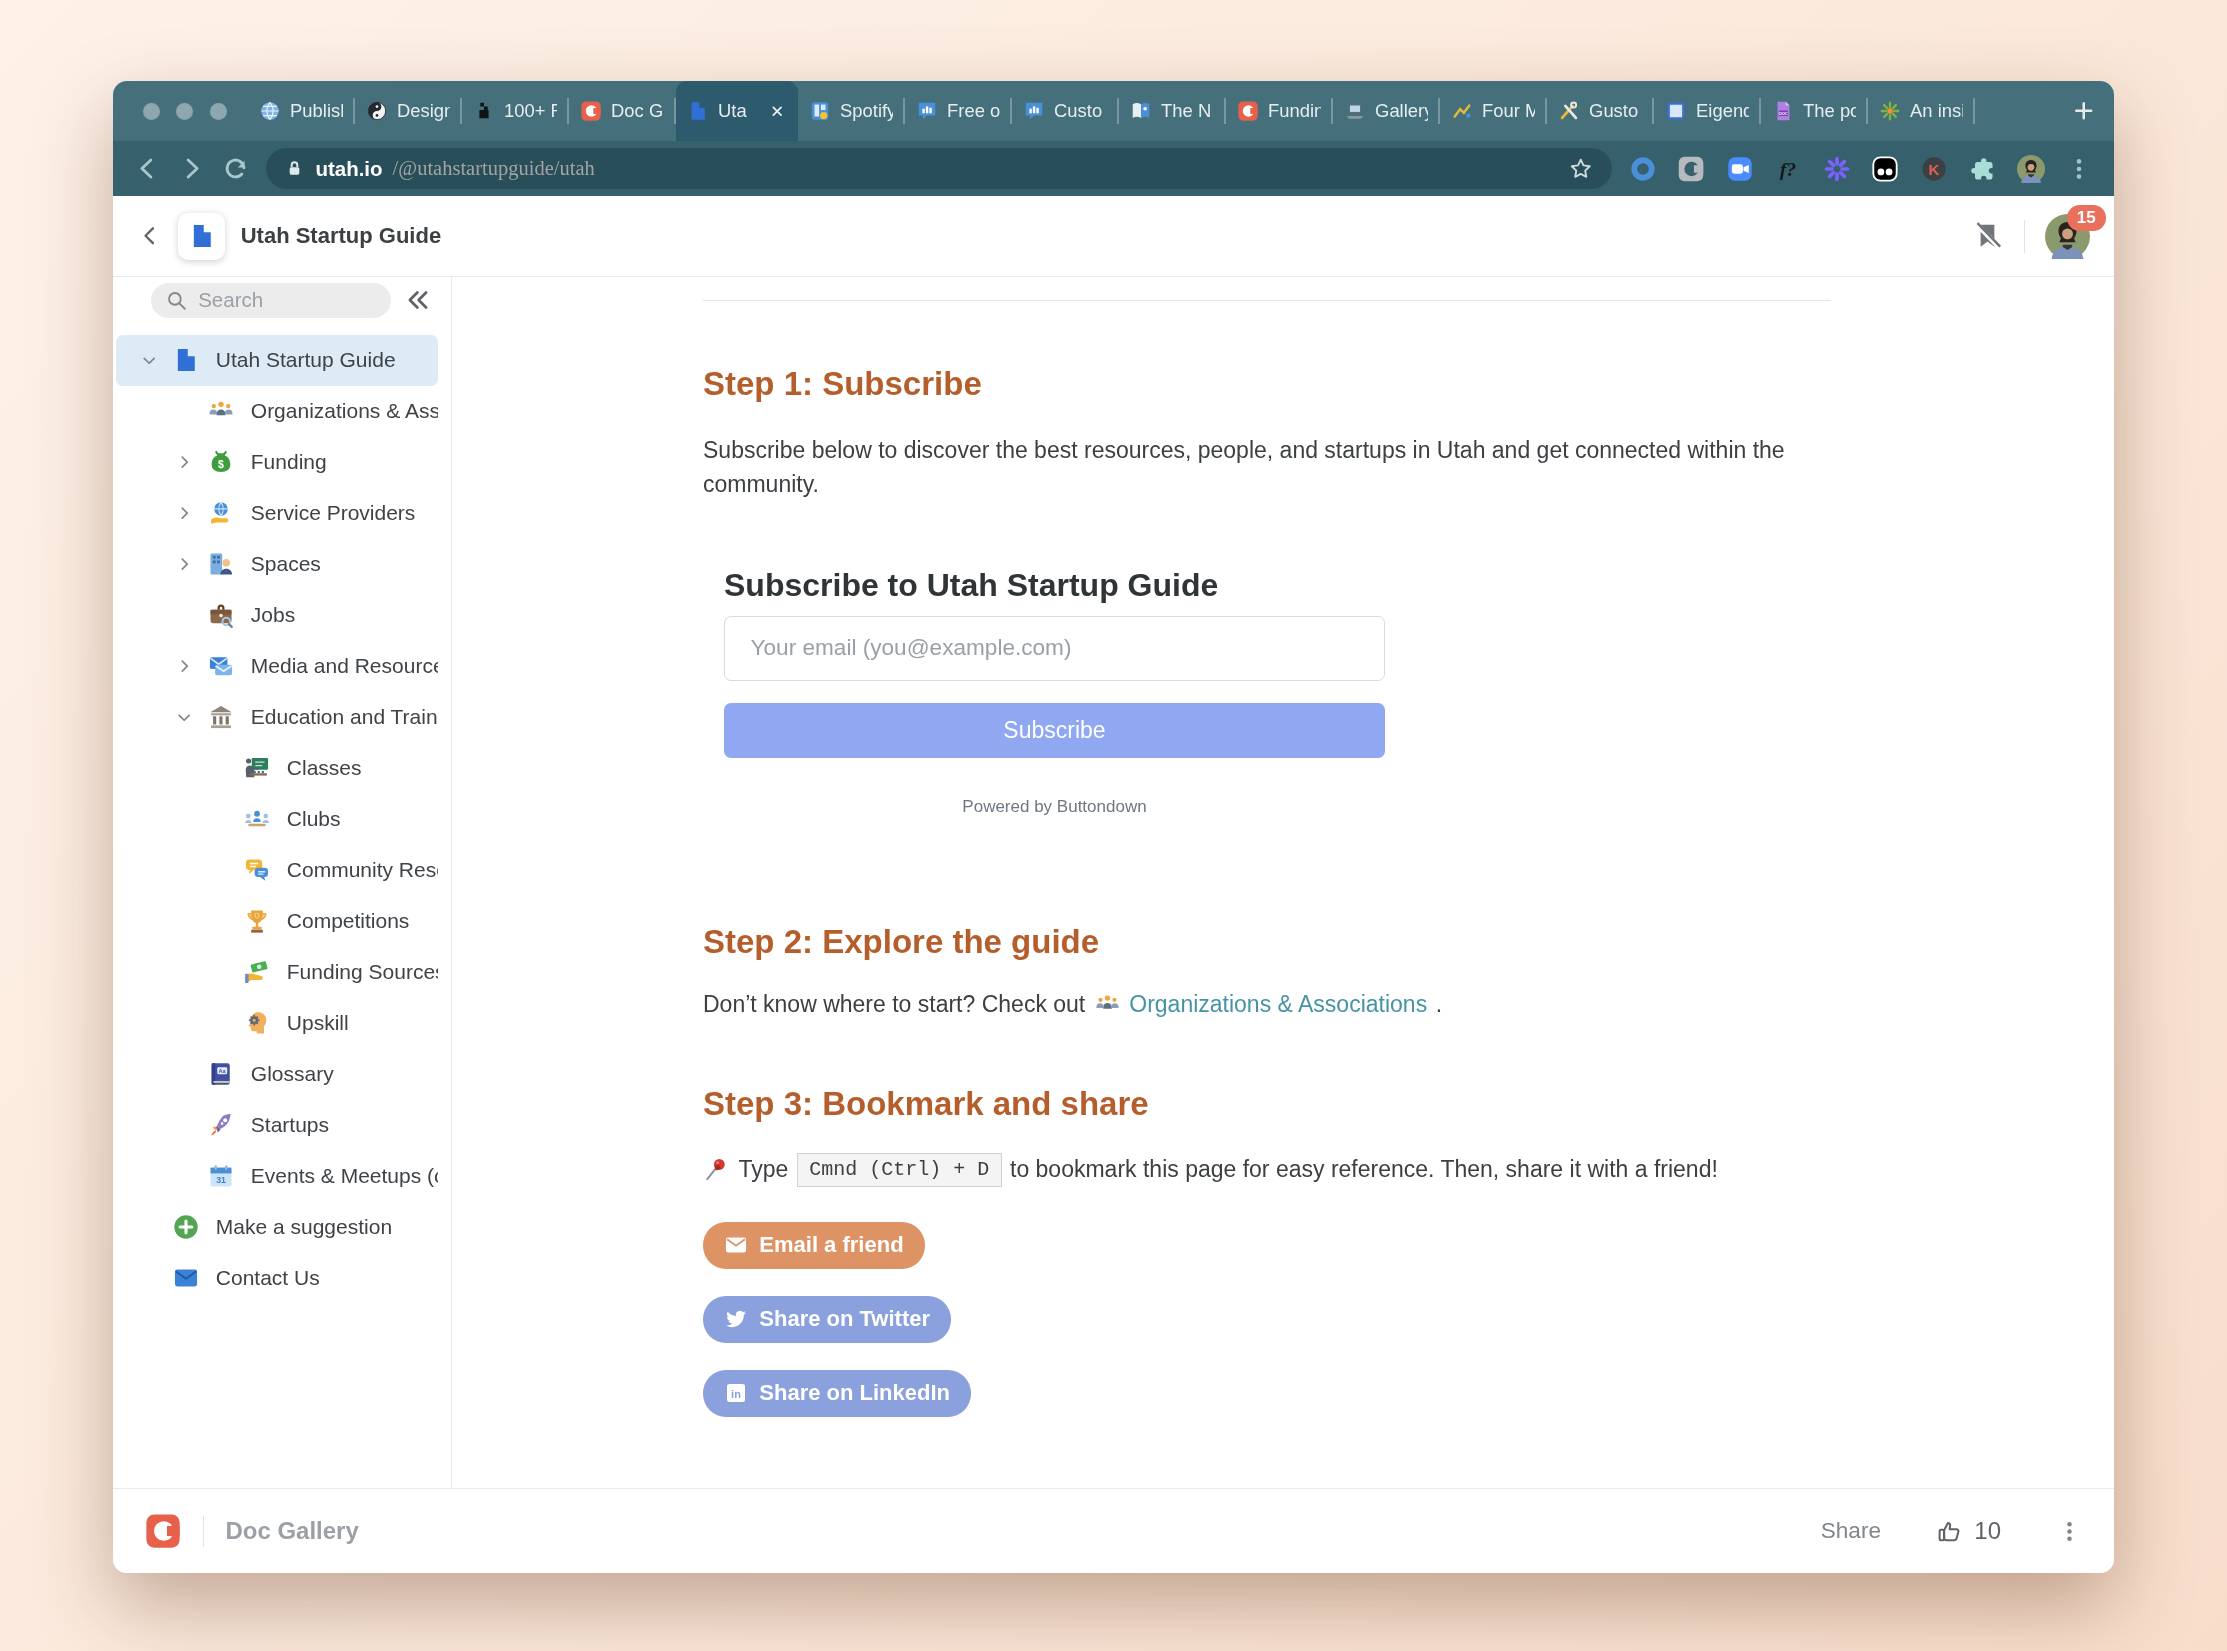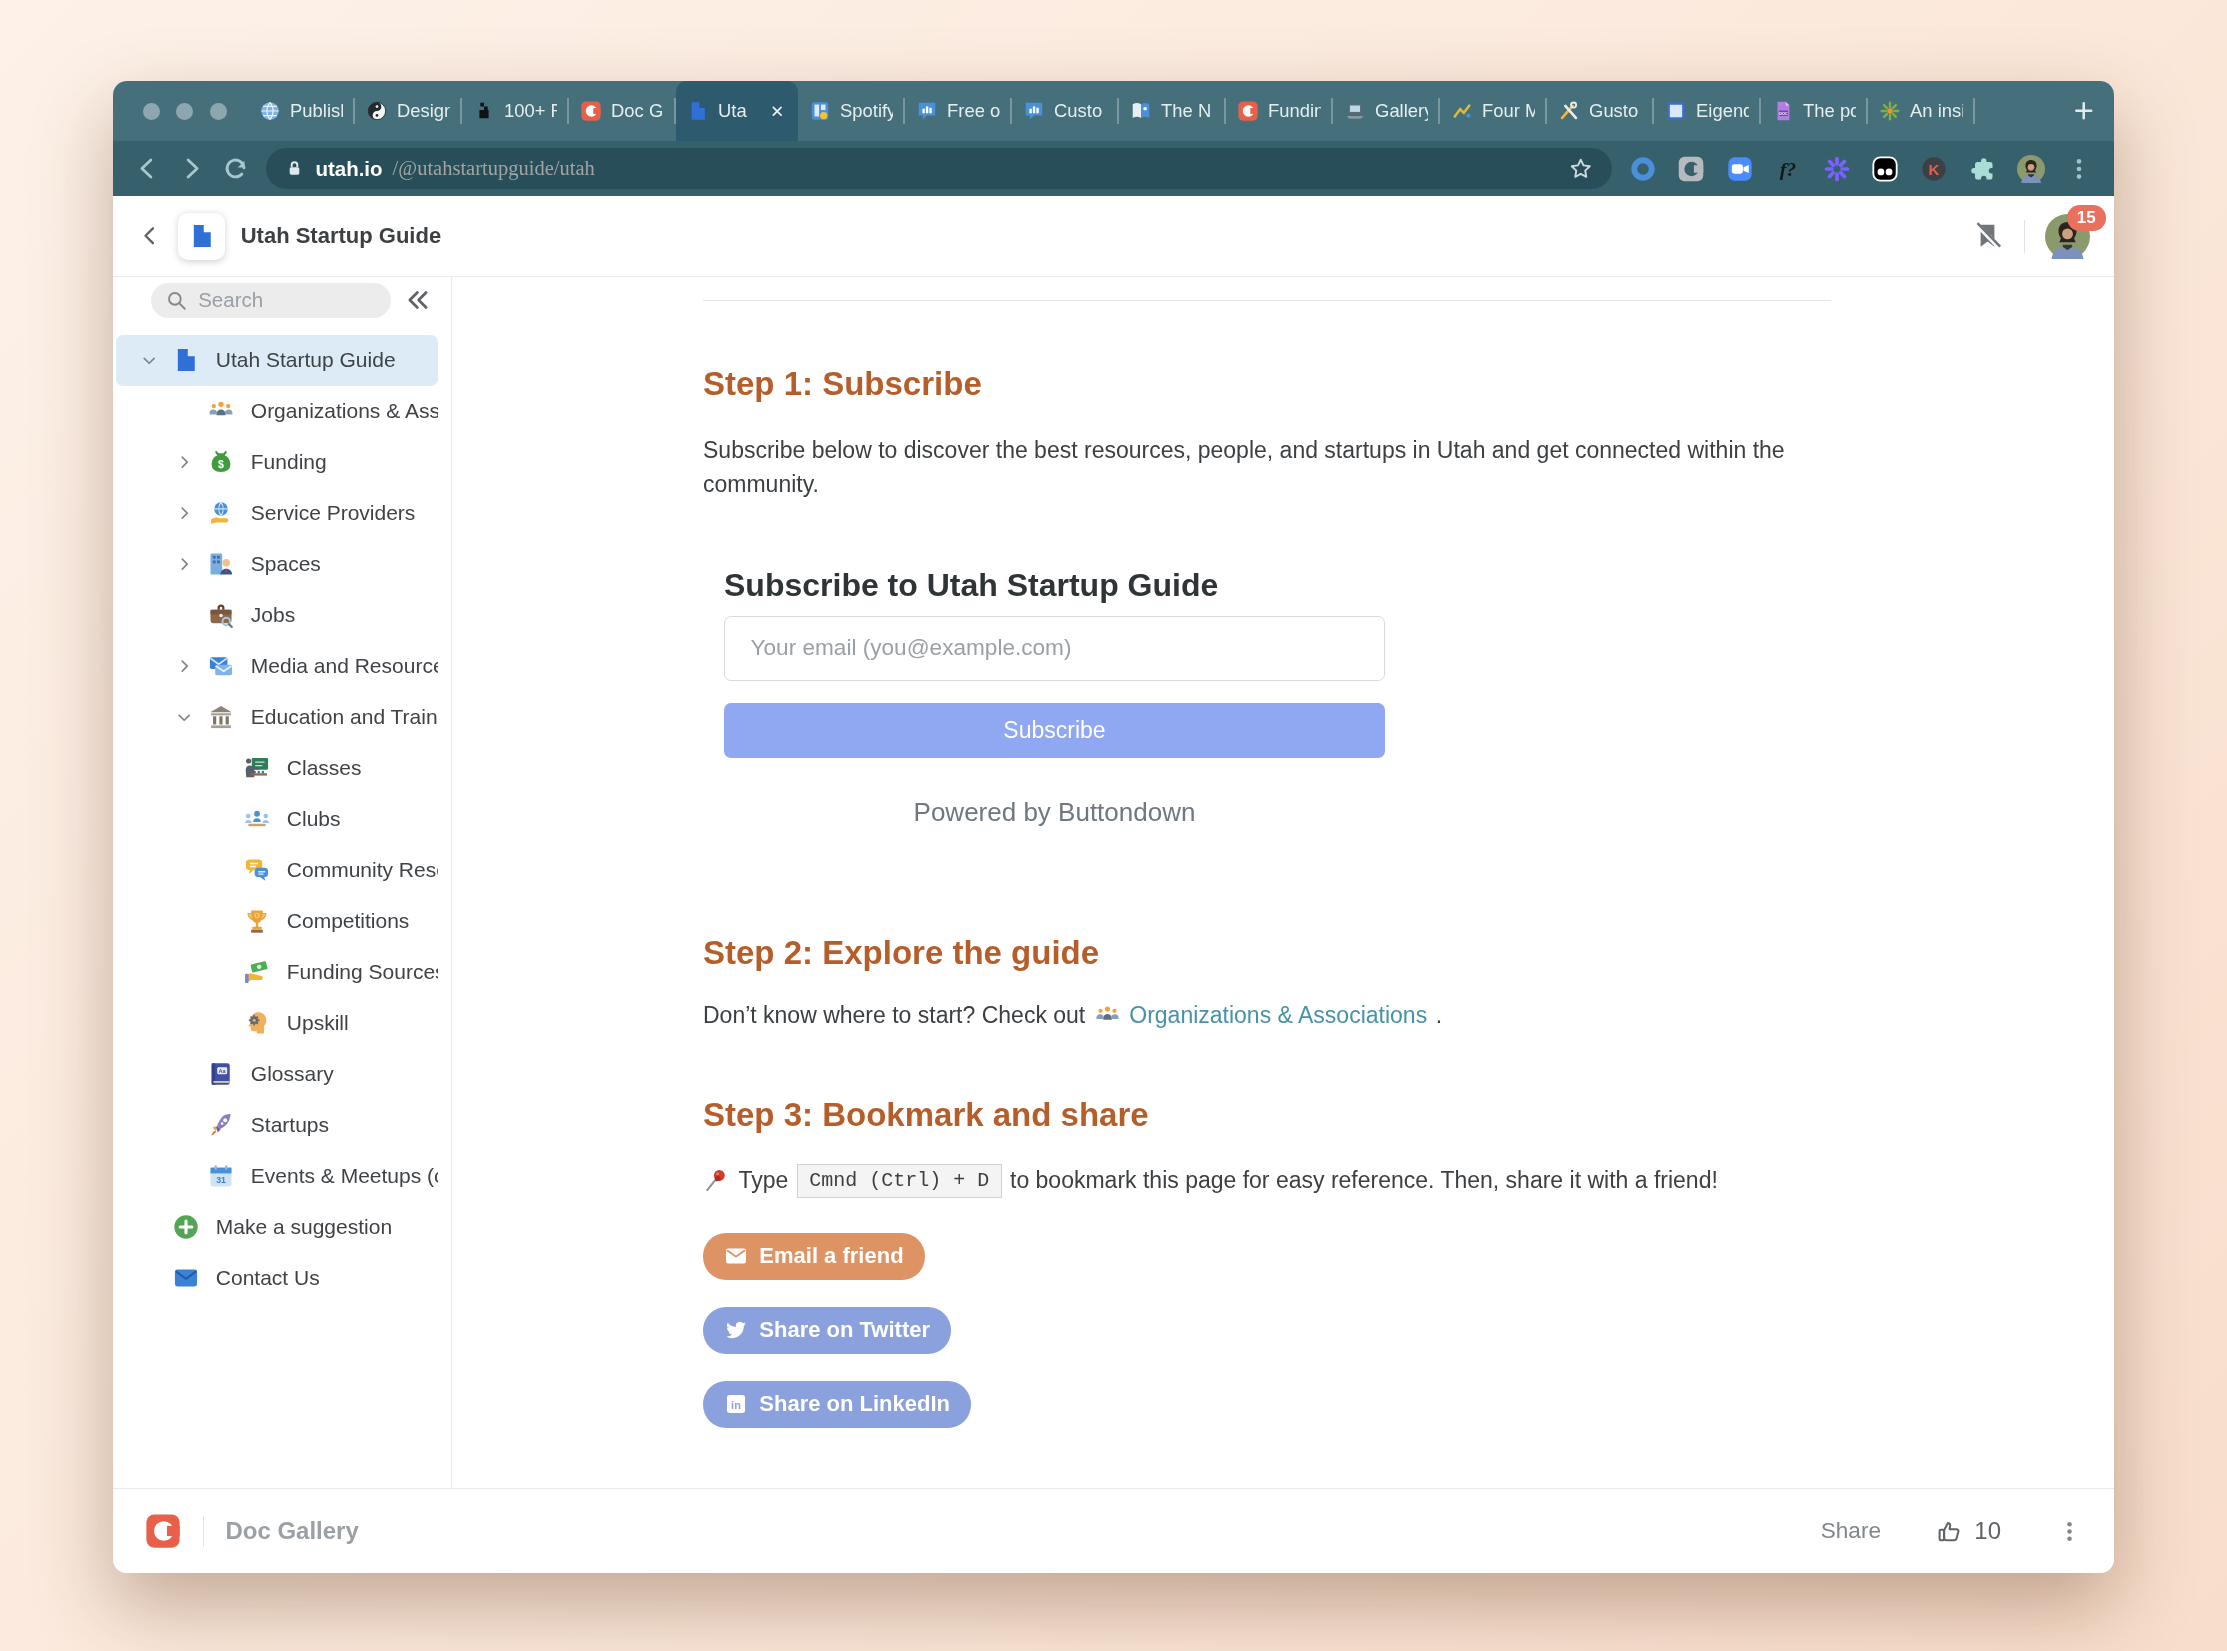--- a/index.html
+++ b/index.html
@@ -85,21 +85,21 @@
   h1.step{font-size:33px;font-weight:700;color:var(--accent-orange);}
   .mt-s1{margin-top:64px;}
   .para{font-size:23px;color:#3d4043;line-height:1.5;margin-top:30px;width:1128px;}
   .embed{margin-top:65px;margin-left:21px;width:661px;}
   .embed-title{font-size:32px;font-weight:700;color:#2f3437;}
   .embed input{margin-top:12px;width:100%;height:65px;border:1.4px solid #d8dadd;border-radius:7px;font-size:22.6px;
                padding:0 25.5px;color:#3c4043;font-family:"Liberation Sans",sans-serif;outline:none;}
   .embed input::placeholder{color:#9aa0a6;}
   .sub-btn{margin-top:22.6px;width:100%;height:55px;background:var(--btn-blue);color:#fff;font-size:23px;border:none;
            border-radius:7px;font-family:"Liberation Sans",sans-serif;cursor:pointer;}
-  .powered{margin-top:39px;text-align:center;font-size:26px;color:#6f7780;}
+  .powered{margin-top:39px;text-align:center;font-size:17px;color:#6f7780;}
   .mt-s2{margin-top:106px;} .mt-s3{margin-top:67px;}
   .inline-line{margin-top:30px;font-size:23px;color:#3d4043;display:flex;align-items:center;gap:8.5px;flex-wrap:wrap;}
   .inline-ic{width:27px;height:27px;flex:none;}
   a.teal{color:var(--teal-link);text-decoration:none;}
   kbd{font-family:"Liberation Mono","DejaVu Sans Mono",monospace;font-size:20px;background:#f4f4f4;border:1.4px solid #cfd1d4;
       border-radius:0;padding:4.2px 11.3px;color:#3c4043;}
   .sharebtn{display:inline-flex;align-items:center;gap:11.3px;height:47px;padding:0 21px;border-radius:23px;color:#fff;
             font-size:22px;font-weight:700;border:none;cursor:pointer;font-family:"Liberation Sans",sans-serif;}
   .sharebtn .bi{width:24px;height:24px;flex:none;}
   .btn-email{background:var(--pill-orange);margin-top:35px;}

